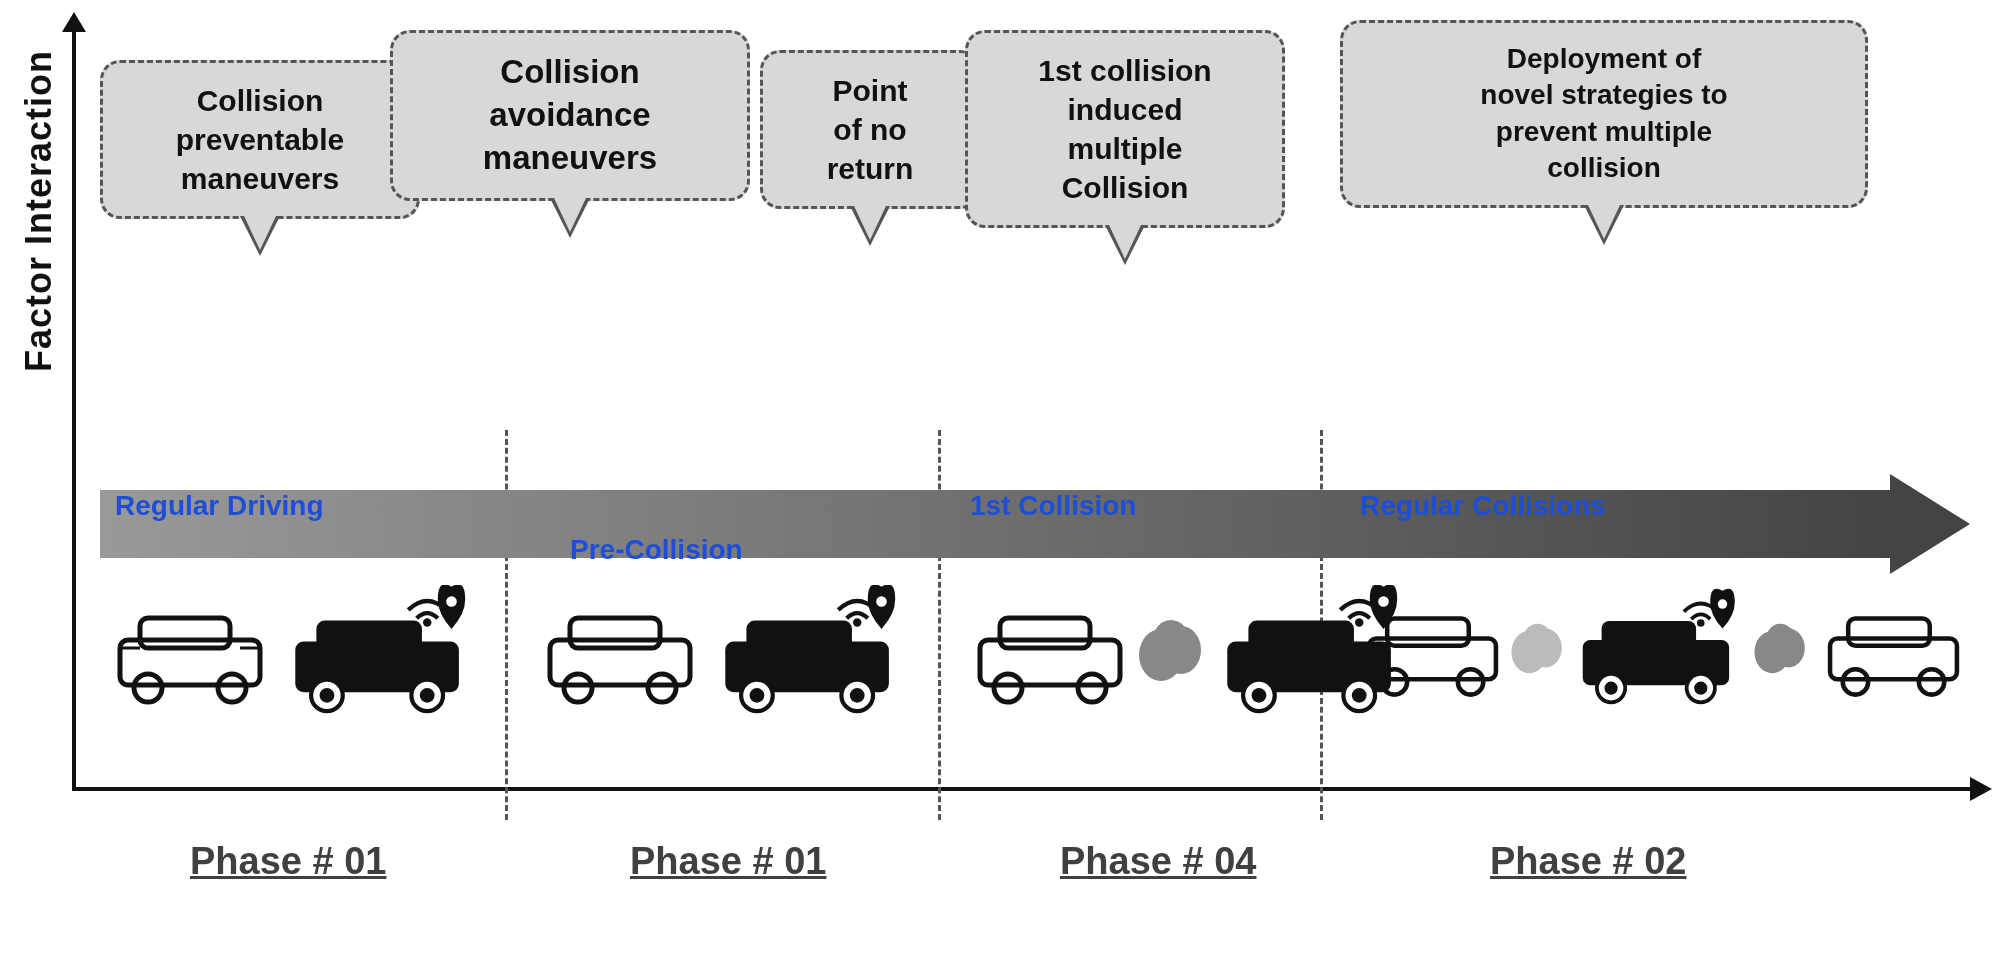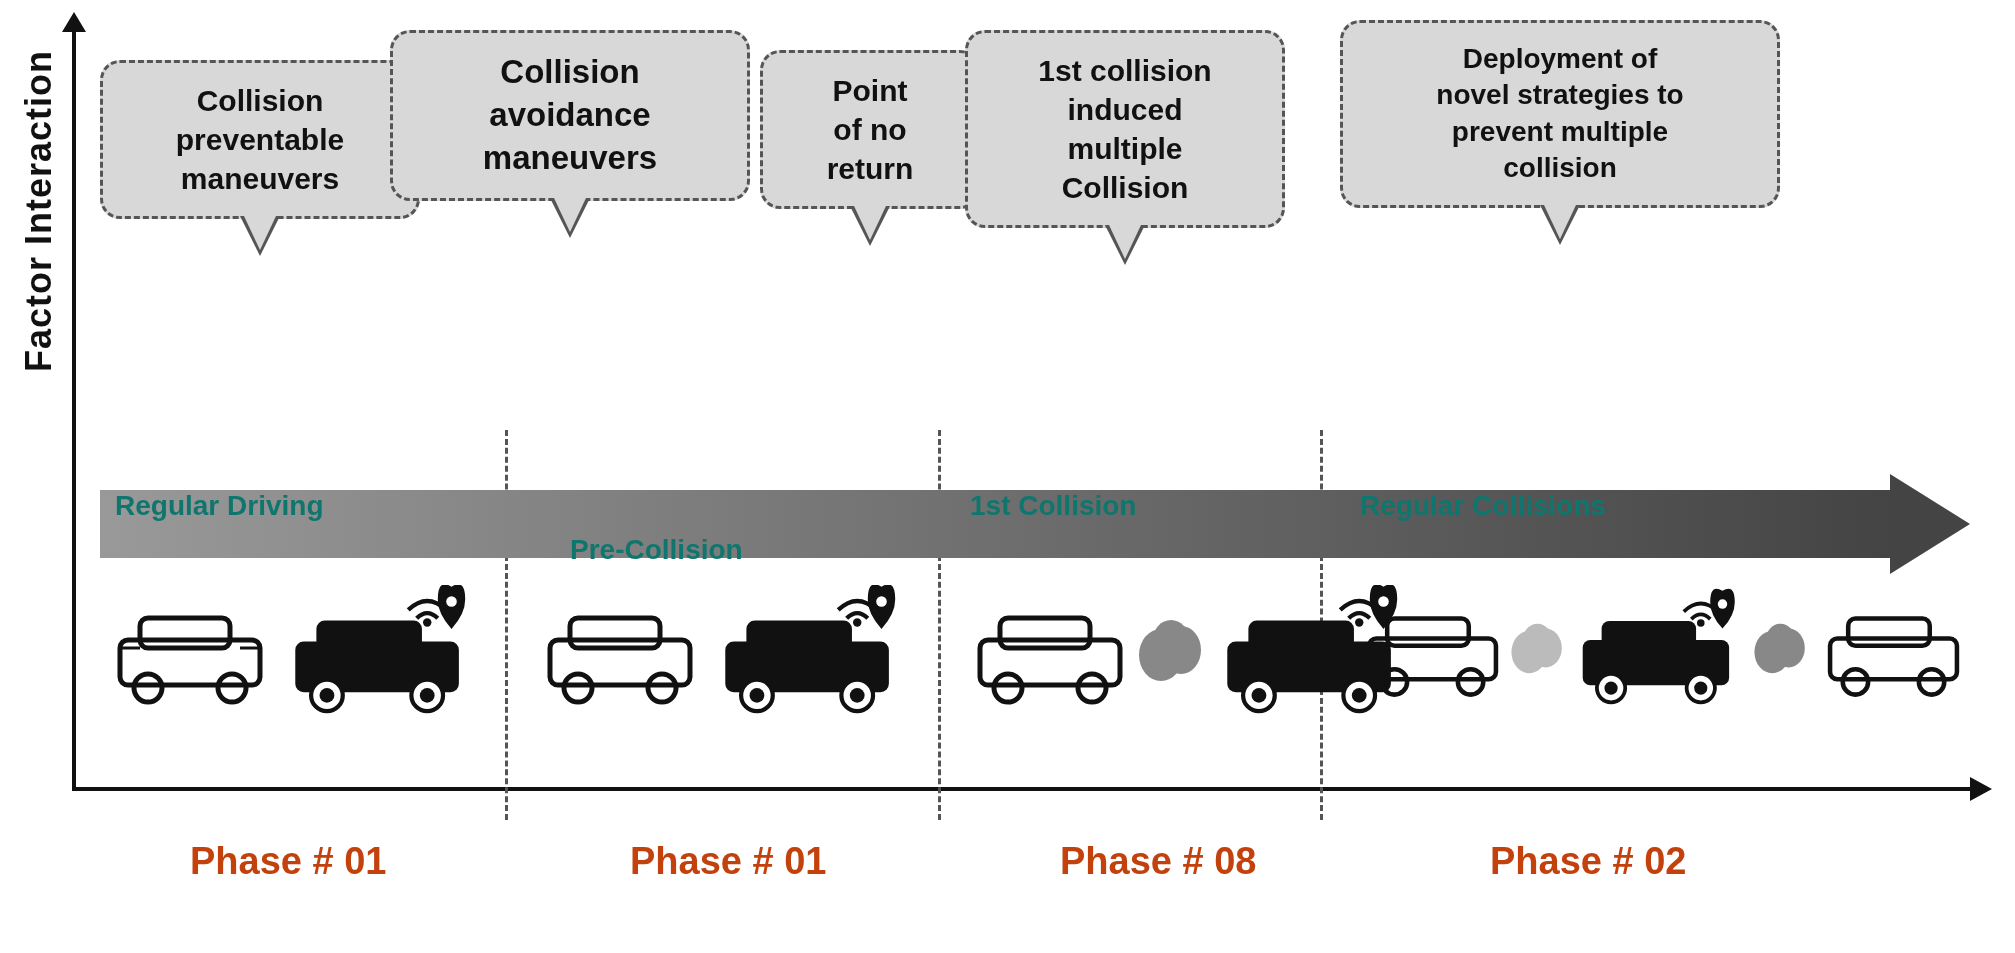--- a/index.html
+++ b/index.html
@@ -101,33 +101,34 @@
       height: 0;
       border-top: 50px solid transparent;
       border-bottom: 50px solid transparent;
       border-left: 80px solid #444;
     }
 
     
     .phase-label-bar {
       position: absolute;
       top: 490px;
-      color: #0f766e;
+      color: #1d4ed8;
       font-size: 28px;
       font-weight: bold;
     }
 
     
     .phase-num {
       position: absolute;
       top: 840px;
       font-size: 38px;
       font-weight: bold;
-      color: #c2410c;
+      color: #404040;
       text-align: center;
+      text-decoration: underline;
     }
 
     
     .bubble {
       position: absolute;
       border: 3px dashed #555;
       border-radius: 20px;
       background: #d8d8d8;
       padding: 18px 22px;
       font-size: 30px;
@@ -203,21 +204,21 @@
     <div class="bubble-tail"></div>
     <div class="bubble-tail-inner"></div>
   </div>
 
   <div class="bubble" style="left:965px; top:30px; width:320px; border-style:dashed;">
     <span>1st collision<br>induced<br>multiple<br>Collision</span>
     <div class="bubble-tail"></div>
     <div class="bubble-tail-inner"></div>
   </div>
 
-  <div class="bubble" style="left:1340px; top:20px; width:440px; border-style:dashed; font-size:28px;">
+  <div class="bubble" style="left:1340px; top:20px; width:528px; border-style:dashed; font-size:28px;">
     <span>Deployment of<br>novel strategies to<br>prevent multiple<br>collision</span>
     <div class="bubble-tail"></div>
     <div class="bubble-tail-inner"></div>
   </div>
 
   <div style="position:absolute; top:585px; left:110px; display:flex; align-items:center; gap:20px;">
 
     <svg width="160" height="120" viewBox="0 0 160 100">
       <rect x="10" y="40" width="140" height="45" rx="8" fill="none" stroke="#111" stroke-width="5"></rect>
       <rect x="30" y="18" width="90" height="30" rx="8" fill="none" stroke="#111" stroke-width="5"></rect>
@@ -344,16 +345,16 @@
     <svg width="145" height="115" viewBox="0 0 160 100">
       <rect x="10" y="40" width="140" height="45" rx="8" fill="none" stroke="#111" stroke-width="5"></rect>
       <rect x="30" y="18" width="90" height="30" rx="8" fill="none" stroke="#111" stroke-width="5"></rect>
       <circle cx="38" cy="88" r="14" fill="none" stroke="#111" stroke-width="5"></circle>
       <circle cx="122" cy="88" r="14" fill="none" stroke="#111" stroke-width="5"></circle>
     </svg>
   </div>
 
   <div class="phase-num" style="left:190px;">Phase # 01</div>
   <div class="phase-num" style="left:630px;">Phase # 01</div>
-  <div class="phase-num" style="left:1060px;">Phase # 08</div>
+  <div class="phase-num" style="left:1060px;">Phase # 04</div>
   <div class="phase-num" style="left:1490px;">Phase # 02</div>
 
 </div>
 
 </body></html>

